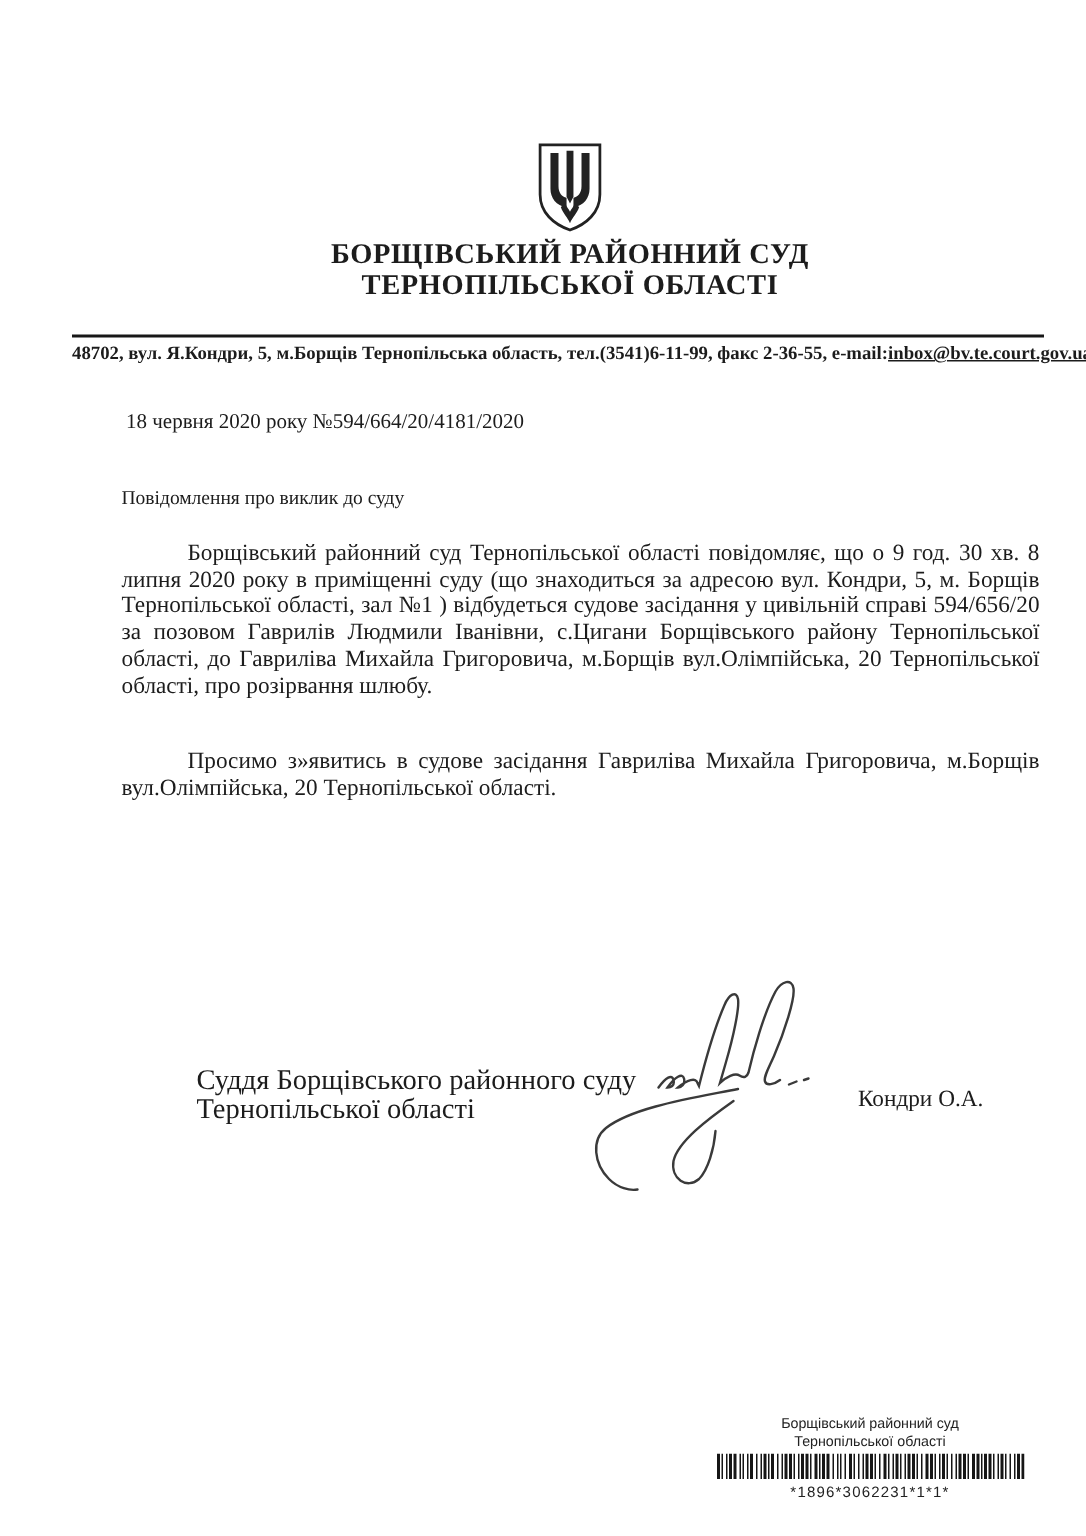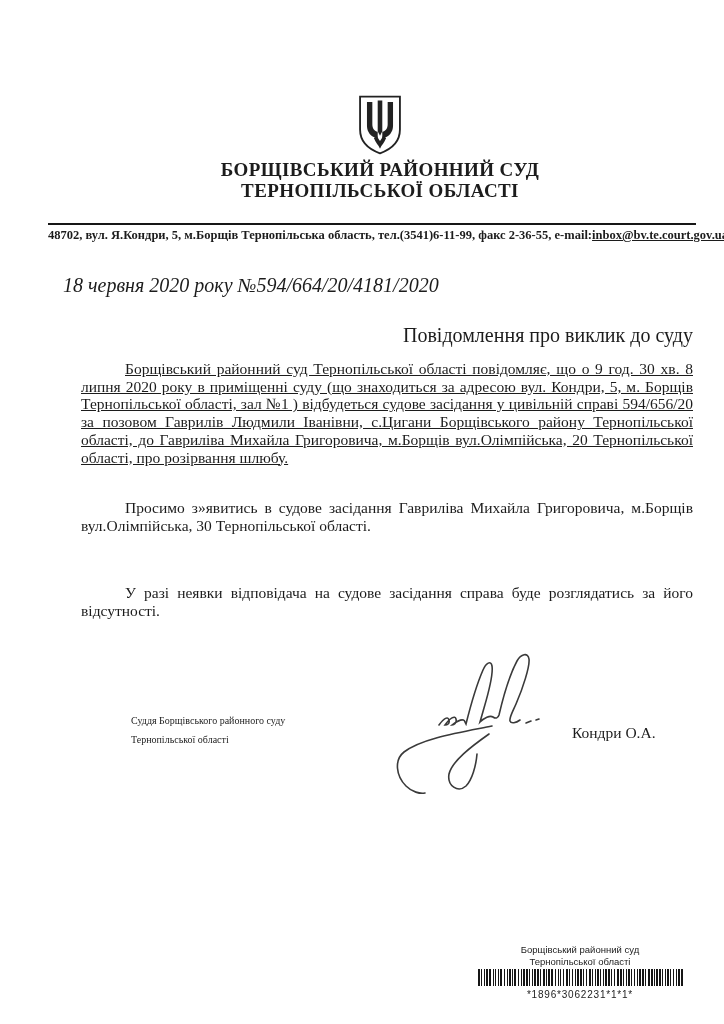--- a/index.html
+++ b/index.html
@@ -18,31 +18,31 @@
     position:absolute;left:155px;top:159px;width:450px;
     text-align:center;font-weight:bold;font-size:19px;line-height:21px;
     letter-spacing:.4px;
   }
   .rule{position:absolute;left:48px;top:223px;width:648px;height:2px;background:#171717;}
   .address{
     position:absolute;left:48px;top:228px;width:660px;
     font-weight:bold;font-size:12.5px;line-height:15px;white-space:nowrap;
   }
   .address .email{color:#1c1c1c;text-decoration:underline;cursor:pointer;}
-  .date{position:absolute;left:63px;top:274px;font-size:20px;font-style:italic;}
-  .doc-title{position:absolute;left:81px;top:324px;width:612px;text-align:right;font-size:20px;}
+  .date{position:absolute;left:84px;top:274px;font-size:14px;}
+  .doc-title{position:absolute;left:81px;top:324px;width:612px;text-align:left;font-size:13px;}
   .para{
     position:absolute;left:81px;width:612px;margin:0;
     font-size:15.5px;line-height:17.7px;
     text-align:justify;text-indent:44px;
   }
-  .p1{top:360px;text-decoration:underline;}
+  .p1{top:360px;}
   .p2{top:499px;}
   .p3{top:584px;}
-  .sig-role{position:absolute;left:131px;top:711px;font-size:10px;line-height:19px;}
+  .sig-role{position:absolute;left:131px;top:711px;font-size:19px;line-height:19px;}
   .sig-mark{position:absolute;left:392px;top:646px;width:160px;height:150px;}
   .sig-mark svg{width:100%;height:100%;display:block;}
   .sig-name{position:absolute;left:572px;top:724px;font-size:15.5px;}
   .bc-block{
     position:absolute;left:455px;top:944px;width:250px;
     text-align:center;
     font-family:"Liberation Sans","DejaVu Sans",sans-serif;
     color:#222;
   }
   .bc-label{font-size:9.5px;line-height:11.5px;}
@@ -72,22 +72,21 @@
 
   <div class="rule"></div>
 
   <div class="address"><span>48702, вул. Я.Кондри, 5,  м.Борщів Тернопільська область, тел.(3541)6-11-99, факс 2-36-55, e-mail:</span><a class="email">inbox@bv.te.court.gov.ua</a></div>
 
   <div class="date">18 червня 2020 року №594/664/20/4181/2020</div>
 
   <div class="doc-title">Повідомлення про виклик до суду</div>
 
   <p class="para p1">Борщівський районний суд Тернопільської області  повідомляє, що о 9 год. 30 хв. 8 липня 2020 року  в приміщенні суду (що знаходиться за адресою вул. Кондри, 5, м. Борщів Тернопільської області, зал №1 ) відбудеться  судове засідання у цивільній  справі  594/656/20 за позовом Гаврилів Людмили Іванівни, с.Цигани Борщівського району Тернопільської області, до Гавриліва Михайла Григоровича, м.Борщів вул.Олімпійська, 20 Тернопільської області, про розірвання шлюбу.</p>
-  <p class="para p2">Просимо з»явитись  в судове засідання  Гавриліва Михайла Григоровича, м.Борщів вул.Олімпійська, 30  Тернопільської області.</p>
-  <p class="para p3">У разі неявки відповідача  на  судове засідання  справа буде розглядатись  за  його відсутності.</p>
+  <p class="para p2">Просимо з»явитись  в судове засідання  Гавриліва Михайла Григоровича, м.Борщів вул.Олімпійська, 20  Тернопільської області.</p>
 
   <div class="sig-role">
     <div>Суддя Борщівського районного суду</div>
     <div>Тернопільської області</div>
   </div>
 
   <div class="sig-mark">
     <svg viewBox="0 0 160 150">
       <g fill="none" stroke="#3a3a3a" stroke-width="1.6" stroke-linecap="round">
         <path d="M100 80 C 70 86, 30 92, 12 106 C 2 114, 4 130, 14 140 C 20 146, 28 148, 33 147"></path>

